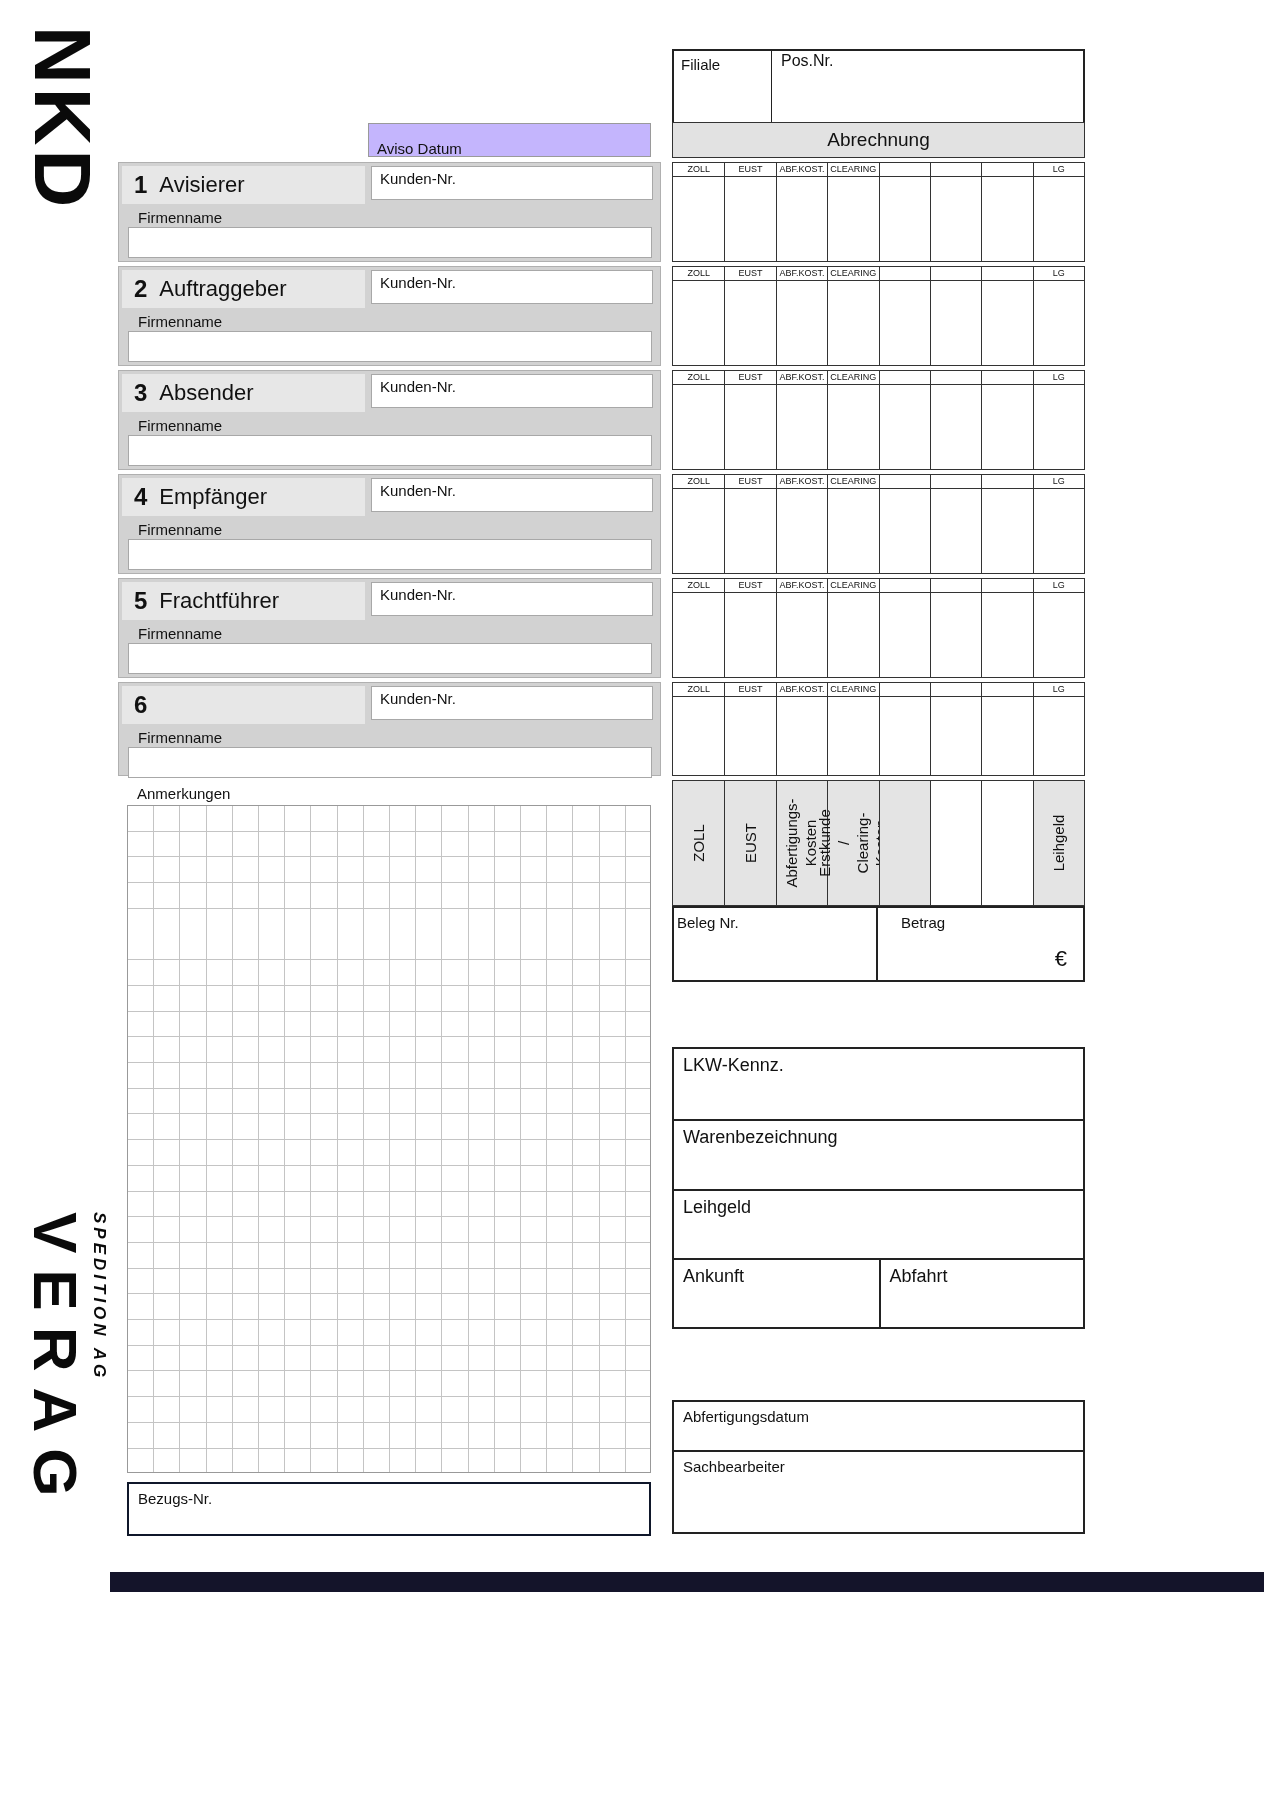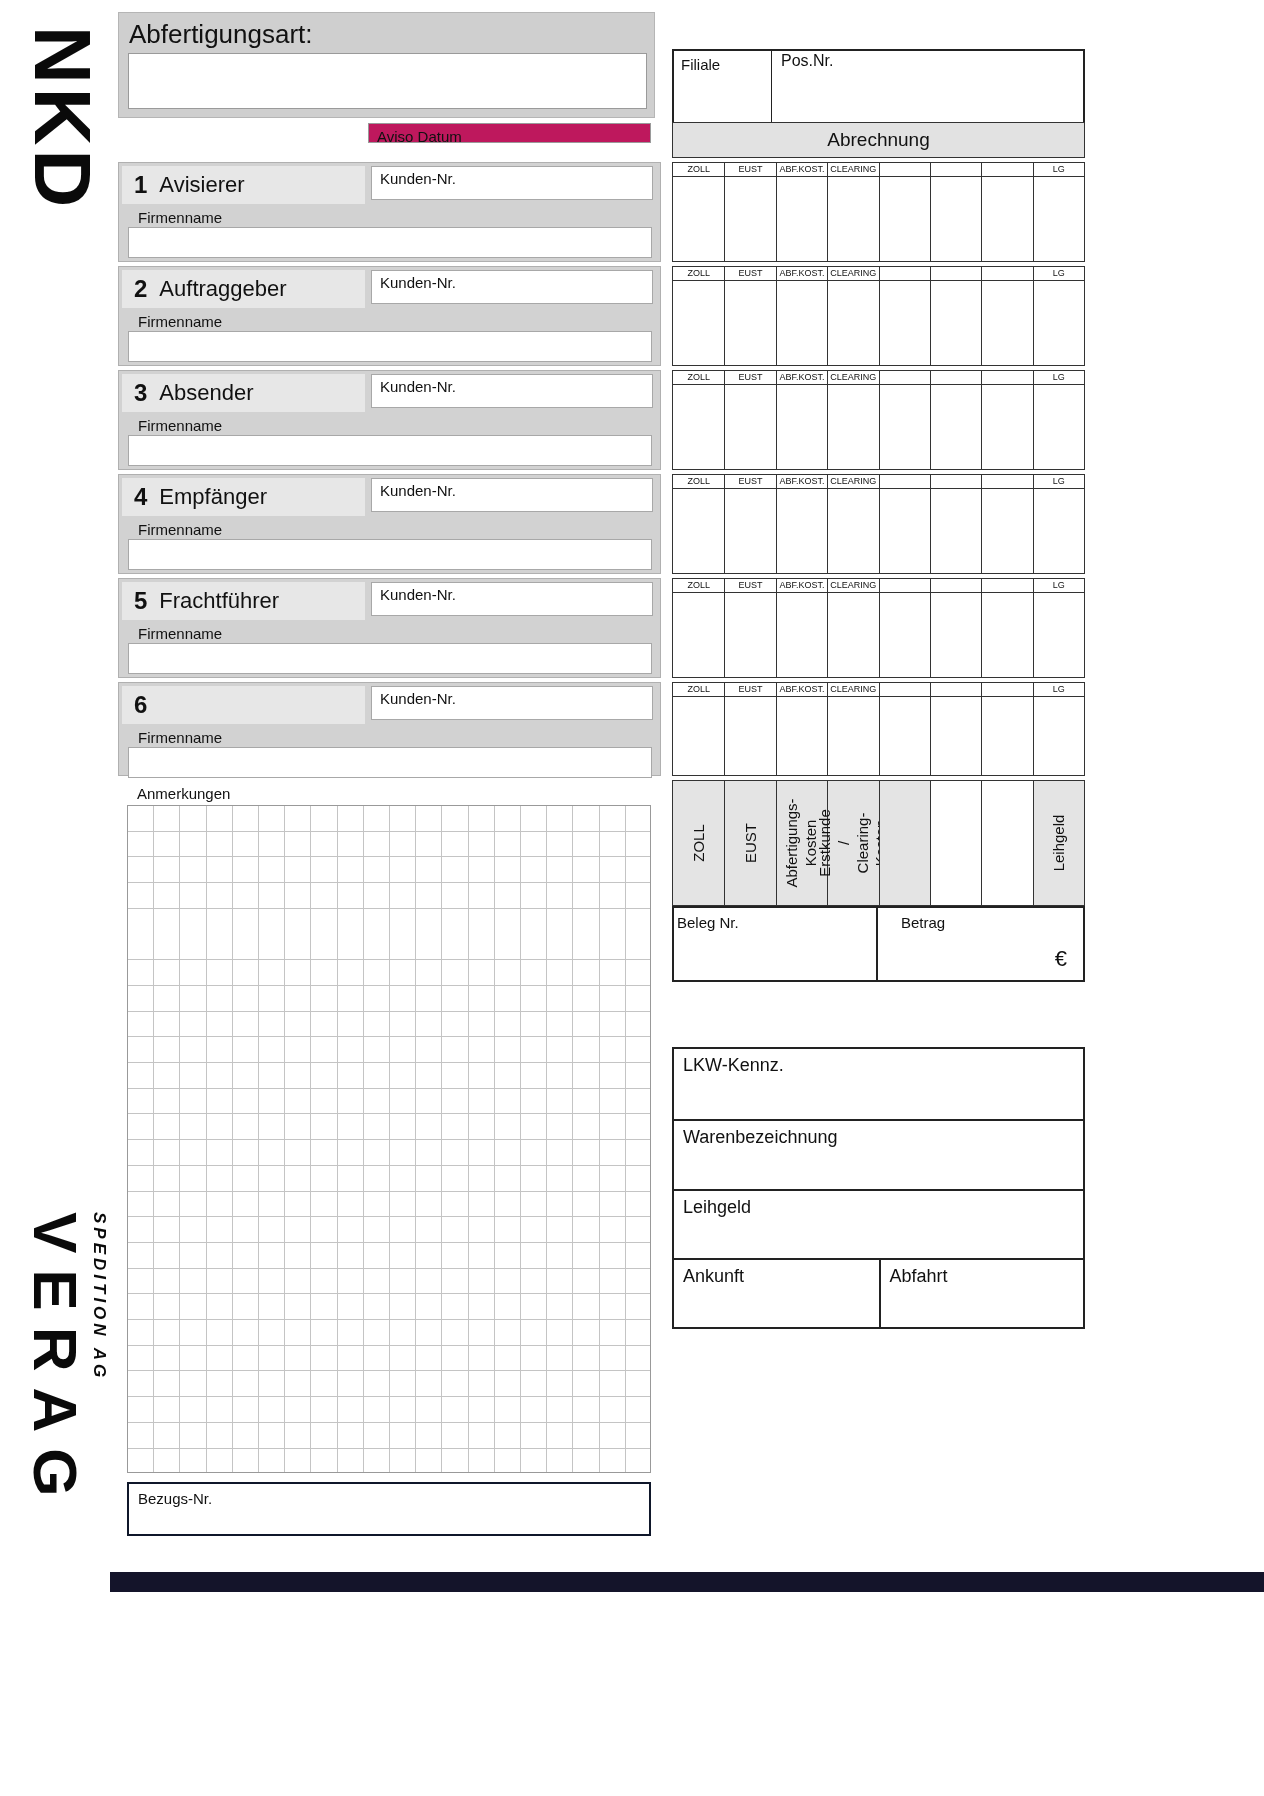--- a/index.html
+++ b/index.html
@@ -20,21 +20,21 @@
 
   
   .abf-box { position:absolute; left:118px; top:12px; width:537px; height:106px; background:#cfcfcf; border:1px solid #b5b5b5; }
   .abf-label { position:absolute; left:10px; top:6px; font-size:26px; }
   .abf-input { position:absolute; left:9px; top:40px; width:519px; height:56px; background:#fff; border:1px solid #9a9a9a; }
 
   .filiale-box { position:absolute; left:672px; top:12px; width:413px; height:96px; border:2px solid #222; background:#fff; display:flex;margin-top:37px; }
   .filiale-cell { width:98px; border-right:1px solid #222; padding:5px 7px; font-size:15px; }
   .posnr-cell { flex:1; padding:1px 9px; font-size:16px; }
 
-  .aviso-field { position:absolute; left:368px; top:123px; width:283px; height:20px; background:#be185d; border:1px solid #9a9a9a; font-size:15px; padding:4px 8px; }
+  .aviso-field { position:absolute; left:368px; top:123px; width:283px; height:20px; background:#c4b5fd; border:1px solid #9a9a9a; font-size:15px; padding:16px 8px; }
 
   .abr-header { position:absolute; left:672px; top:122px; width:413px; height:36px; background:#e2e2e2; border:1px solid #333;
     font-size:19px; font-weight:500; display:flex; align-items:center; justify-content:center; }
 
   
   .section { position:absolute; left:118px; width:543px; background:#d2d2d2; border:1px solid #b0b0b0; }
   .sec-band { position:absolute; left:3px; top:3px; width:243px; height:38px; background:#e7e7e7;
     display:flex; align-items:center; gap:12px; padding-left:12px; }
   .sec-num { font-size:24px; font-weight:bold; }
   .sec-name { font-size:22px; }
@@ -95,24 +95,20 @@
   <div class="nkd">
     <div class="nkd-inner">NKD</div>
   </div>
   <div class="verag">
     <div class="verag-inner">
       <div class="verag-tag">SPEDITION AG</div>
       <div class="verag-name">VERAG</div>
     </div>
   </div>
 
-  <div class="abf-box">
-    <div class="abf-label">Abfertigungsart:</div>
-    <div class="abf-input"></div>
-  </div>
 
   <div class="filiale-box">
     <div class="filiale-cell">
       <span>Filiale</span>
     </div>
     <div class="posnr-cell">
       <span>Pos.Nr.</span>
     </div>
   </div>
 
@@ -396,20 +392,28 @@
     </div>
     <div class="ship-row ship-split">
       <div><span>Leihgeld</span></div>
     </div>
     <div class="ship-row ship-split">
       <div><span>Ankunft</span></div>
       <div><span>Abfahrt</span></div>
     </div>
   </div>
 
+  <div class="clear-table">
+    <div class="clear-row1">
+      <span>Abfertigungsdatum</span>
+    </div>
+    <div class="clear-row2">
+      <span>Sachbearbeiter</span>
+    </div>
+  </div>
 
   <div class="bezugs-box">
     <span>Bezugs-Nr.</span>
   </div>
 
   <div class="bottom-bar"></div>
 
 </div>
 
 </body></html>

